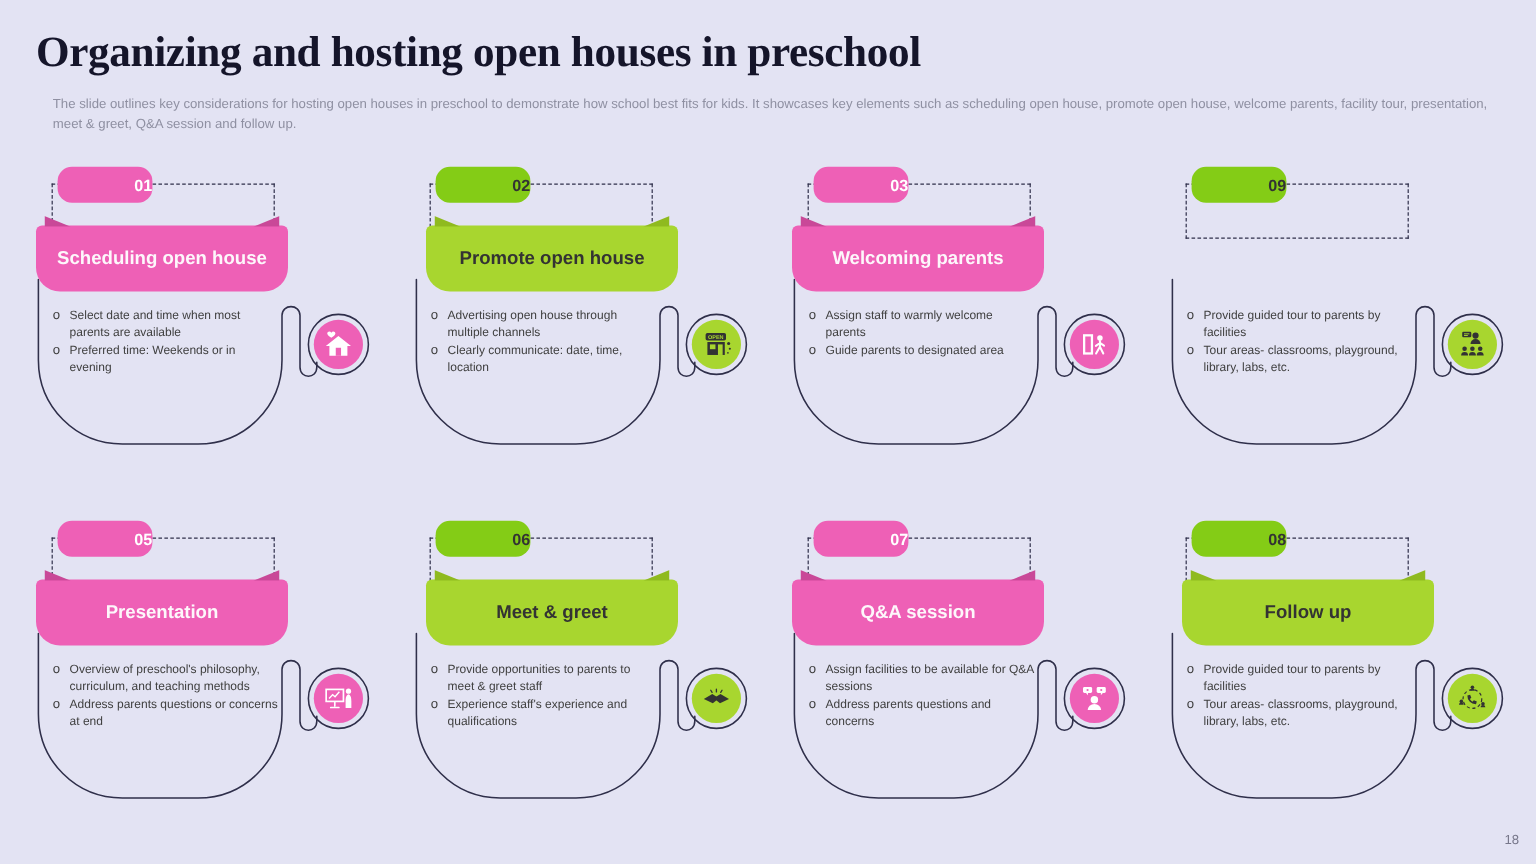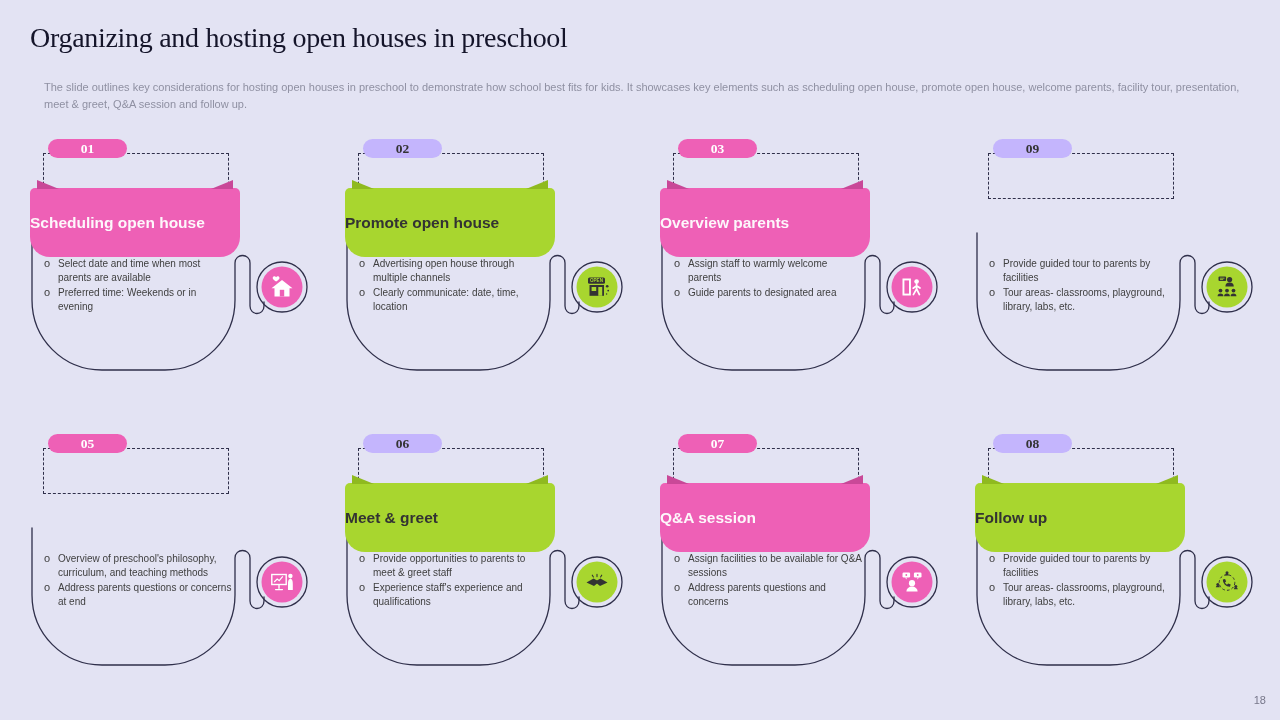--- a/index.html
+++ b/index.html
@@ -1,43 +1,43 @@
 <!DOCTYPE html>
 <html><head>
 <meta charset="utf-8">
 <style>
   html,body{margin:0;padding:0;}
   body{width:1280px;height:720px;background:#e3e3f3;font-family:"Liberation Sans",sans-serif;position:relative;overflow:hidden;}
   .slide{position:absolute;inset:0;}
 
   .title{position:absolute;left:30px;top:22px;width:1100px;font-family:"Liberation Serif",serif;
-         font-weight:normal;font-size:28px;color:#15152a;letter-spacing:-0.3px;}
+         font-weight:bold;font-size:36px;color:#15152a;letter-spacing:-0.3px;}
   .subtitle{position:absolute;left:44px;top:79px;width:1205px;font-size:11px;line-height:1.5;color:#8f90a2;}
 
   .card{position:absolute;width:300px;height:292px;}
   .col0{left:20px}.col1{left:335px}.col2{left:650px}.col3{left:965px}
   .row0{top:130px}.row1{top:425px}
 
   .dashed-box{position:absolute;left:23px;top:23px;width:184px;height:44px;
               border:1.6px dashed #2f2f4a;z-index:1;}
-  .badge{position:absolute;left:28px;top:9px;width:79px;height:19px;border-radius:12px;
-         display:flex;align-items:center;justify-content:center;
-         font-size:13.5px;font-weight:bold;z-index:4;font-family:Liberation Serif, serif;}
+  .badge{position:absolute;left:28px;top:9px;width:79px;height:30px;border-radius:12px;
+         display:flex;align-items:center;justify-content:flex-end;
+         font-size:13.5px;font-weight:bold;z-index:4;}
   .outline-svg{position:absolute;left:0;top:0;z-index:2;}
-  .hdr{position:absolute;left:10px;top:58px;width:210px;height:69px;
-       border-radius:5px 5px 20px 20px;display:flex;align-items:center;
+  .hdr{position:absolute;left:10px;top:58px;width:210px;height:55px;
+       border-radius:5px 5px 20px 20px;display:flex;align-items:center;justify-content:center;
        font-size:15.5px;font-weight:bold;z-index:3;}
   .fold{position:absolute;top:-8px;width:22px;height:9px;}
   .fold-l{left:7px;clip-path:polygon(0 0,100% 100%,0 100%);}
   .fold-r{right:7px;clip-path:polygon(100% 0,100% 100%,0 100%);}
 
   .theme-pink .badge{background:#ee60b6;color:#fff;}
-  .theme-green .badge{background:#c4b5fd;color:#333;}
+  .theme-green .badge{background:#84cc16;color:#333;}
   .theme-pink .hdr{background:#ee60b6;color:#fdf7fb;}
-  .theme-green .hdr{background:#a8d62f;color:#333;}
+  .theme-green .hdr{background:#a8d62f;color:#333;margin-left:10px;}
   .theme-pink .fold{background:#c94898;}
   .theme-green .fold{background:#8fba1f;}
   .theme-pink .fill-accent{fill:#ee60b6;}
   .theme-green .fill-accent{fill:#a8d62f;}
 
   .bullets{position:absolute;left:21px;top:127px;width:192px;z-index:3;}
   .bullet{display:flex;margin-bottom:2px;}
   .bullet .marker{width:12px;flex:0 0 12px;text-align:center;font-size:11px;color:#404040;margin-right:5px;}
   .bullet .txt{font-size:10px;line-height:1.36;color:#404040;}
 
@@ -134,21 +134,21 @@
         <span>03</span>
       </div>
     <svg class="outline-svg" width="300" height="292" viewBox="0 0 300 292">
       <path d="M 12 103 L 12 170 C 12 209 43 240 82 240 L 145 240 C 184 240 215 209 215 170 L 215 133 C 215 123 230 123 230 133 L 230 176 C 230 186 244 186 244 176 L 244 172" fill="none" stroke="#2f2f4a" stroke-width="1.3" stroke-linecap="round"></path>
       <circle cx="262" cy="157" r="25" fill="none" stroke="#2f2f4a" stroke-width="1.3"></circle>
       <circle class="fill-accent" cx="262" cy="157" r="20.5"></circle>
     </svg>
     <div class="hdr">
       <div class="fold fold-l"></div>
       <div class="fold fold-r"></div>
-      <span>Overview parents</span>
+      <span>Welcoming parents</span>
     </div>
     <div class="icon-wrap">
       <svg viewBox="0 0 28 28">
         <rect x="4.5" y="5.5" width="8.4" height="17" fill="#fff"></rect>
         <rect class="fill-accent" x="6.4" y="7.4" width="4.6" height="13.2"></rect>
         <circle cx="18.6" cy="8.6" r="2.3" fill="#fff"></circle>
         <path d="M18.6 11.2 V16 M18.6 12.8 L15.2 15.2 M18.6 12.8 L22 15 M18.6 16 L15.4 21.6 M18.6 16 L21.4 21.6" stroke="#fff" stroke-width="1.7" stroke-linecap="round" fill="none"></path>
       </svg>
     </div>
     <div class="bullets">
@@ -202,20 +202,25 @@
   <div class="card col0 row1 theme-pink">
     <div class="dashed-box"></div>
     <div class="badge">
         <span>05</span>
       </div>
     <svg class="outline-svg" width="300" height="292" viewBox="0 0 300 292">
       <path d="M 12 103 L 12 170 C 12 209 43 240 82 240 L 145 240 C 184 240 215 209 215 170 L 215 133 C 215 123 230 123 230 133 L 230 176 C 230 186 244 186 244 176 L 244 172" fill="none" stroke="#2f2f4a" stroke-width="1.3" stroke-linecap="round"></path>
       <circle cx="262" cy="157" r="25" fill="none" stroke="#2f2f4a" stroke-width="1.3"></circle>
       <circle class="fill-accent" cx="262" cy="157" r="20.5"></circle>
     </svg>
+    <div class="hdr">
+      <div class="fold fold-l"></div>
+      <div class="fold fold-r"></div>
+      <span>Presentation</span>
+    </div>
     <div class="icon-wrap">
       <svg viewBox="0 0 28 28">
         <rect x="3.8" y="6.5" width="14.4" height="10" fill="none" stroke="#fff" stroke-width="1.4"></rect>
         <path d="M6.2 14 l3-3 2 1.6 3.6-4.2" stroke="#fff" stroke-width="1.2" fill="none"></path>
         <path d="M11 16.8 v3.4 M7.6 21.6 h6.8" stroke="#fff" stroke-width="1.4" stroke-linecap="round"></path>
         <circle cx="22.4" cy="8" r="2.2" fill="#fff"></circle>
         <path d="M22.4 10.6 c-2.4 1-2.4 4-2.4 5.8 V 22 h4.8 V 16.4 c0-1.8 0-4.8-2.4-5.8 Z" fill="#fff"></path>
       </svg>
     </div>
     <div class="bullets">

